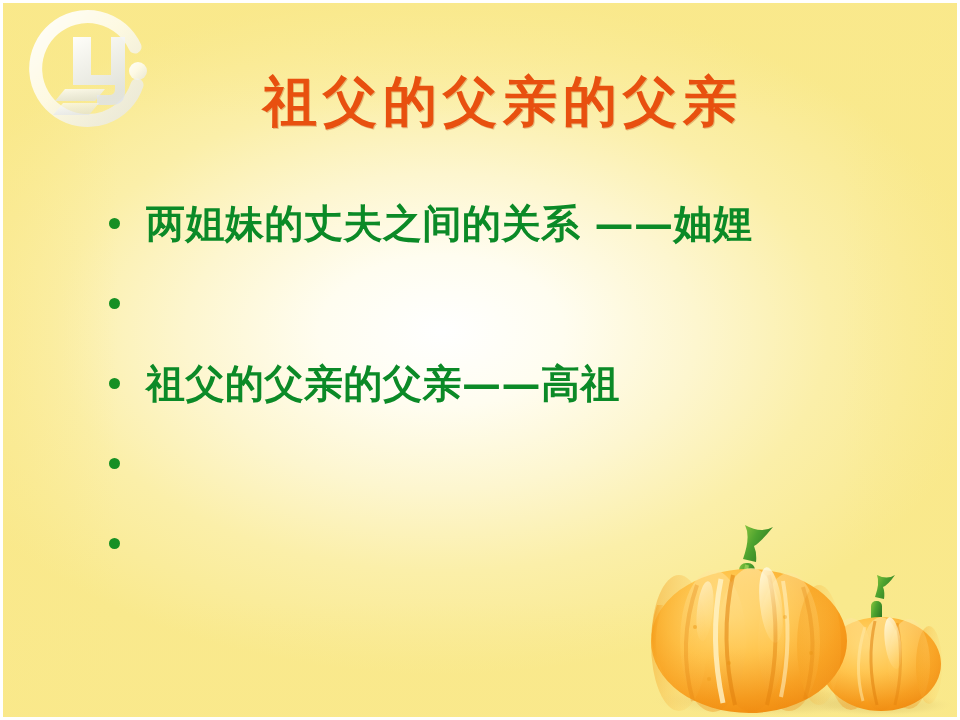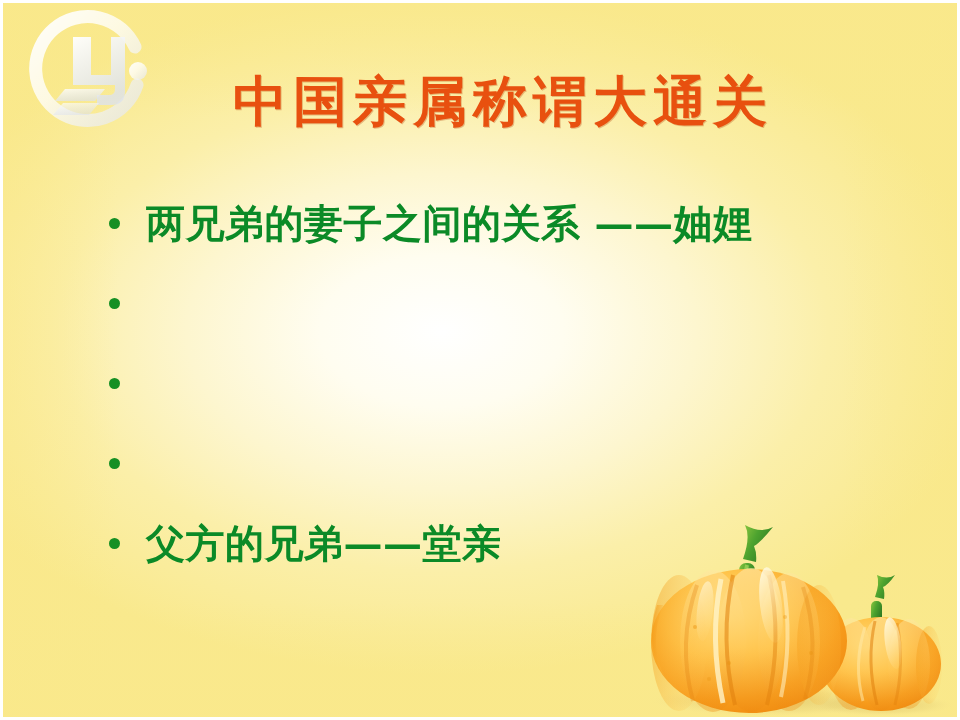--- a/index.html
+++ b/index.html
@@ -145,44 +145,44 @@
       <circle cx="113" cy="62" r="9" fill="url(#ringGrad)"></circle>
 
       <path d="M 48 28 L 66 28 L 66 66 L 86 66 L 86 28 L 100 28
                L 100 82 Q 100 96 86 96 L 72 96 L 72 86 L 84 86
                Q 90 86 90 80 L 90 76 L 48 76 Z" fill="url(#glyphGrad)"></path>
       <path d="M 40 80 L 80 80 L 70 92 L 30 92 Z" fill="url(#glyphGrad)" opacity="0.85"></path>
       <path d="M 38 94 L 74 94 L 64 106 L 28 106 Z" fill="url(#glyphGrad)" opacity="0.7"></path>
     </svg>
   </div>
 
-  <div id="title">中国亲属称谓大通关</div>
+  <div id="title">祖父的父亲的父亲</div>
 
   <div id="bullets">
 
     <div class="bullet-row">
       <span class="bullet-dot"></span>
-      <span class="bullet-text">两兄弟的妻子之间的关系 ——妯娌</span>
-    </div>
-
-    <div class="bullet-row">
-      <span class="bullet-dot"></span>
-    </div>
-
-    <div class="bullet-row">
-      <span class="bullet-dot"></span>
-    </div>
-
-    <div class="bullet-row">
-      <span class="bullet-dot"></span>
-    </div>
-
-    <div class="bullet-row">
-      <span class="bullet-dot"></span>
-      <span class="bullet-text">父方的兄弟——堂亲</span>
+      <span class="bullet-text">两姐妹的丈夫之间的关系 ——妯娌</span>
+    </div>
+
+    <div class="bullet-row">
+      <span class="bullet-dot"></span>
+    </div>
+
+    <div class="bullet-row">
+      <span class="bullet-dot"></span>
+      <span class="bullet-text">祖父的父亲的父亲——高祖</span>
+    </div>
+
+    <div class="bullet-row">
+      <span class="bullet-dot"></span>
+    </div>
+
+    <div class="bullet-row">
+      <span class="bullet-dot"></span>
     </div>
 
   </div>
 
   <div id="pumpkins">
     <svg viewBox="0 0 320 222" xmlns="http://www.w3.org/2000/svg" aria-hidden="true">
       <defs>
         <radialGradient id="pBody" cx="38%" cy="32%" r="75%">
           <stop offset="0%" stop-color="#ffdc7a"></stop>
           <stop offset="42%" stop-color="#ffc247"></stop>

